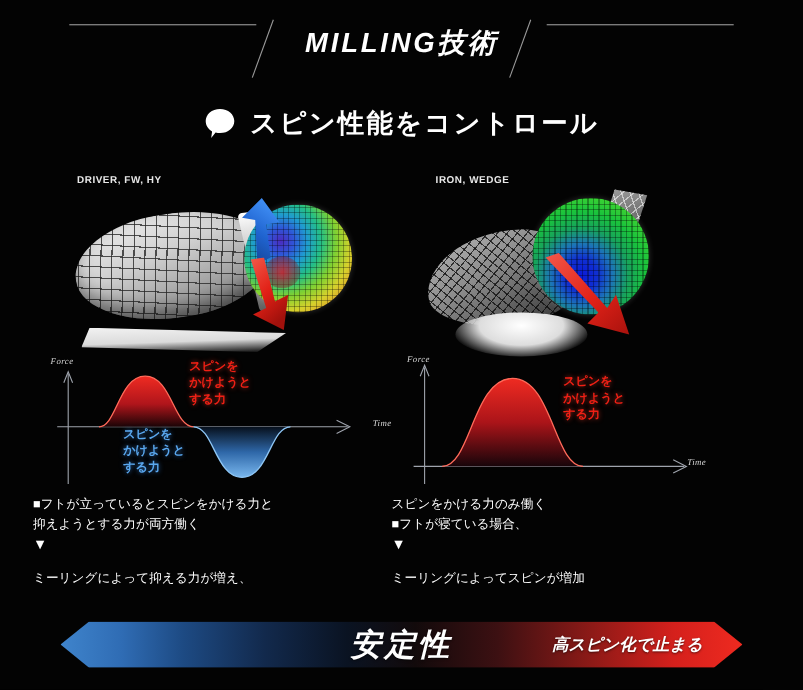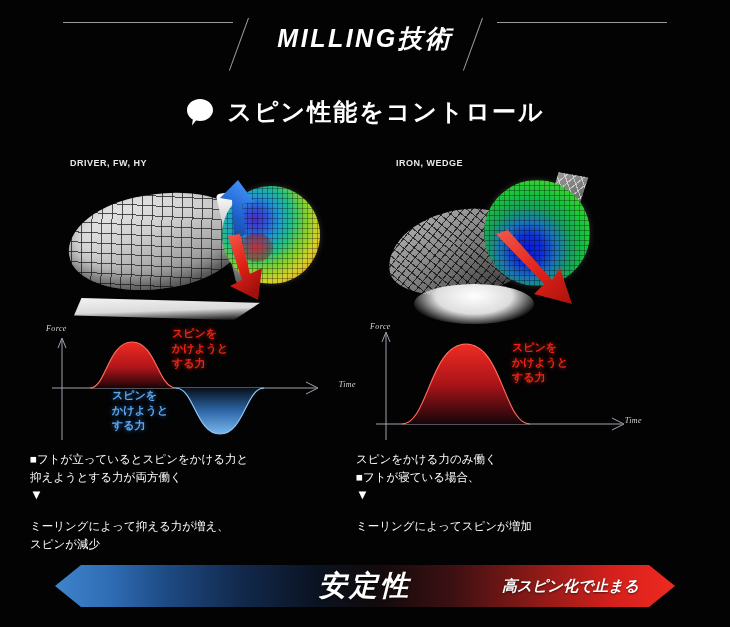--- a/index.html
+++ b/index.html
@@ -405,21 +405,20 @@
         <div>かけようと</div>
         <div>する力</div>
       </div>
     </div>
 
     <div class="caption">
       <div>■フトが立っているとスピンをかける力と</div>
       <div>抑えようとする力が両方働く</div>
       <div class="arrow-down">▼</div>
       <div class="c-lo">ミーリングによって抑える力が増え、</div>
-      <div>スピンが減少</div>
     </div>
   </div>
 
   <div class="panel right">
 
     <div class="panel-label">IRON, WEDGE</div>
 
     <div class="render">
       <div class="hosel-patch"></div>
       <div class="iron-head"></div>

